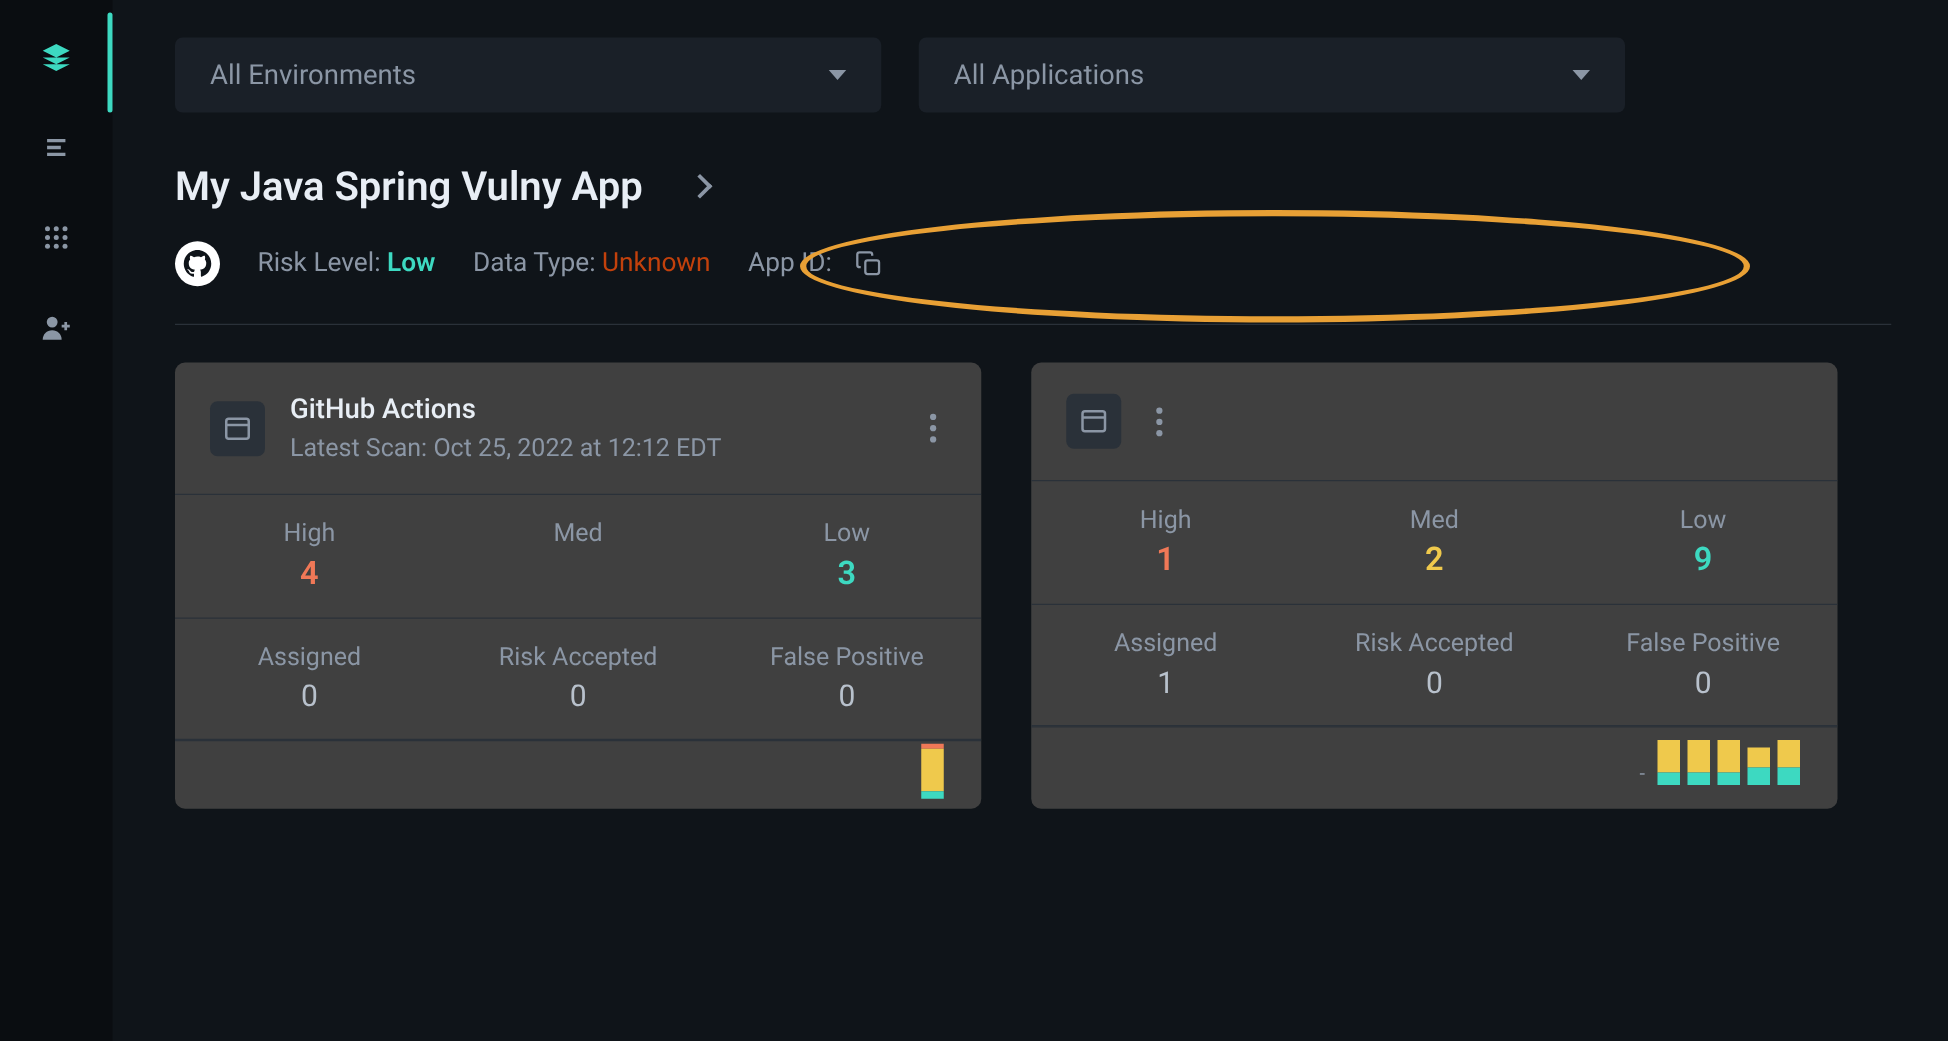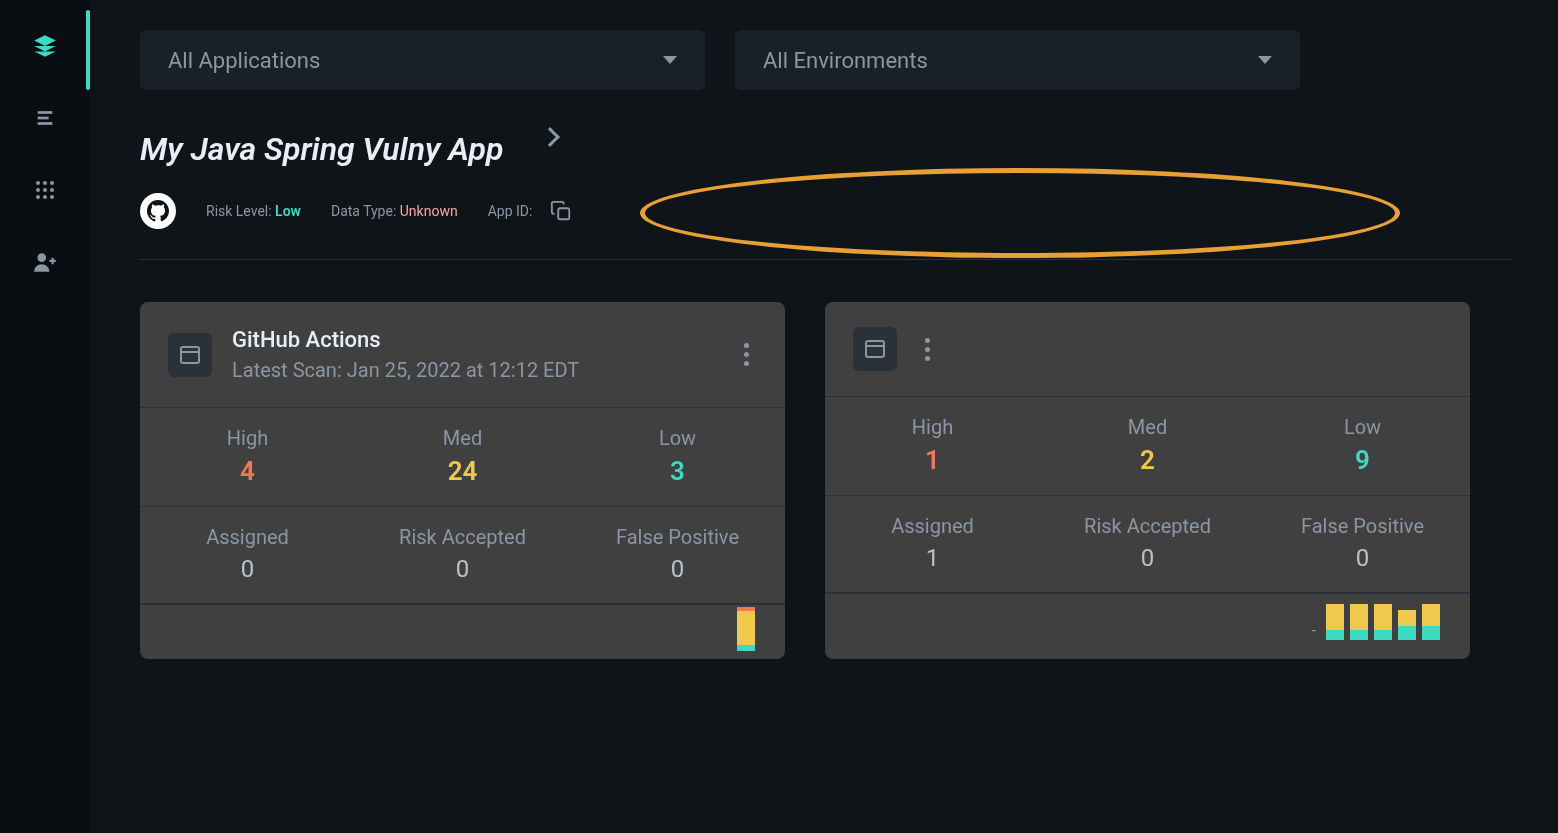--- a/index.html
+++ b/index.html
@@ -65,57 +65,57 @@
     color: #8b96a5;
   }
   .chev {
     width: 0; height: 0;
     border-left: 7px solid transparent;
     border-right: 7px solid transparent;
     border-top: 8px solid #8b96a5;
   }
   .title-row {
     display: flex;
+    align-items: center;
     gap: 39px;
     margin-bottom: 25px;
-    font-style: italic;
   }
   .page-title {
     font-size: 32px;
     font-weight: 600;
     color: #e8eef5;
   }
   .chevron-right {
     width: 14px; height: 14px;
     border-top: 3px solid #8b96a5;
     border-right: 3px solid #8b96a5;
     transform: rotate(45deg);
   }
   .meta-row {
     display: flex;
     align-items: center;
     gap: 30px;
     padding-bottom: 30px;
     border-bottom: 1px solid #2a3139;
-    margin-bottom: 42px;
-    font-size: 14px;
+    margin-bottom: 30px;
+    font-size: 21px;
     color: #8b96a5;
     position: relative;
   }
   .github-icon {
     width: 36px; height: 36px;
     background: #ffffff;
     border-radius: 50%;
     display: flex;
     align-items: center;
     justify-content: center;
     color: #0f1419;
   }
   .risk-low { color: #3dd9c1; font-weight: 600; }
-  .meta-val { color: #fca5a5; text-align: right; }
+  .meta-val { color: #c2410c; text-align: right; }
   .appid-group {
     display: flex;
     align-items: center;
     gap: 15px;
   }
   .copy-btn {
     width: 28px; height: 28px;
     display: flex; align-items:center; justify-content:center;
     cursor: pointer;
     color: #8b96a5;
@@ -233,25 +233,25 @@
         <path d="M2 21c0-4 3-7 7-7s7 3 7 7"></path>
         <path d="M19 8v6M16 11h6" stroke="currentColor" stroke-width="2"></path>
       </svg>
   </div>
 </nav>
 
 <main class="main">
 
   <div class="filters">
     <div class="dropdown">
-      <span>All Applications</span>
+      <span>All Environments</span>
       <span class="chev"></span>
     </div>
     <div class="dropdown">
-      <span>All Environments</span>
+      <span>All Applications</span>
       <span class="chev"></span>
     </div>
   </div>
 
   <div class="title-row">
     <h1 class="page-title">My Java Spring Vulny App</h1>
     <span class="chevron-right"></span>
   </div>
 
   <div class="meta-row">
@@ -287,37 +287,36 @@
         <span class="browser-icon">
           <svg width="24" height="24" viewBox="0 0 24 24" fill="none" stroke="currentColor" stroke-width="2">
               <rect x="3" y="4" width="18" height="16" rx="2"></rect>
               <line x1="3" y1="9" x2="21" y2="9"></line>
             </svg>
         </span>
         <div class="card-title-block">
           <div class="card-title">GitHub Actions</div>
           <div class="card-sub">
             <span>Latest Scan:</span>
-            <span>Jan 25, 2022 at 12:12 EDT</span>
+            <span>Oct 25, 2022 at 12:12 EDT</span>
           </div>
         </div>
         <div class="dots">
             <span></span>
             <span></span>
             <span></span>
           </div>
       </div>
       <div class="sev-row">
         <div class="sev-cell">
           <div class="sev-label">High</div>
           <div class="sev-val sev-high">4</div>
         </div>
         <div class="sev-cell">
           <div class="sev-label">Med</div>
-          <div class="sev-val sev-med">24</div>
         </div>
         <div class="sev-cell">
           <div class="sev-label">Low</div>
           <div class="sev-val sev-low">3</div>
         </div>
       </div>
       <div class="stat-row">
         <div class="stat-cell">
           <div class="stat-label">Assigned</div>
           <div class="stat-val">0</div>

